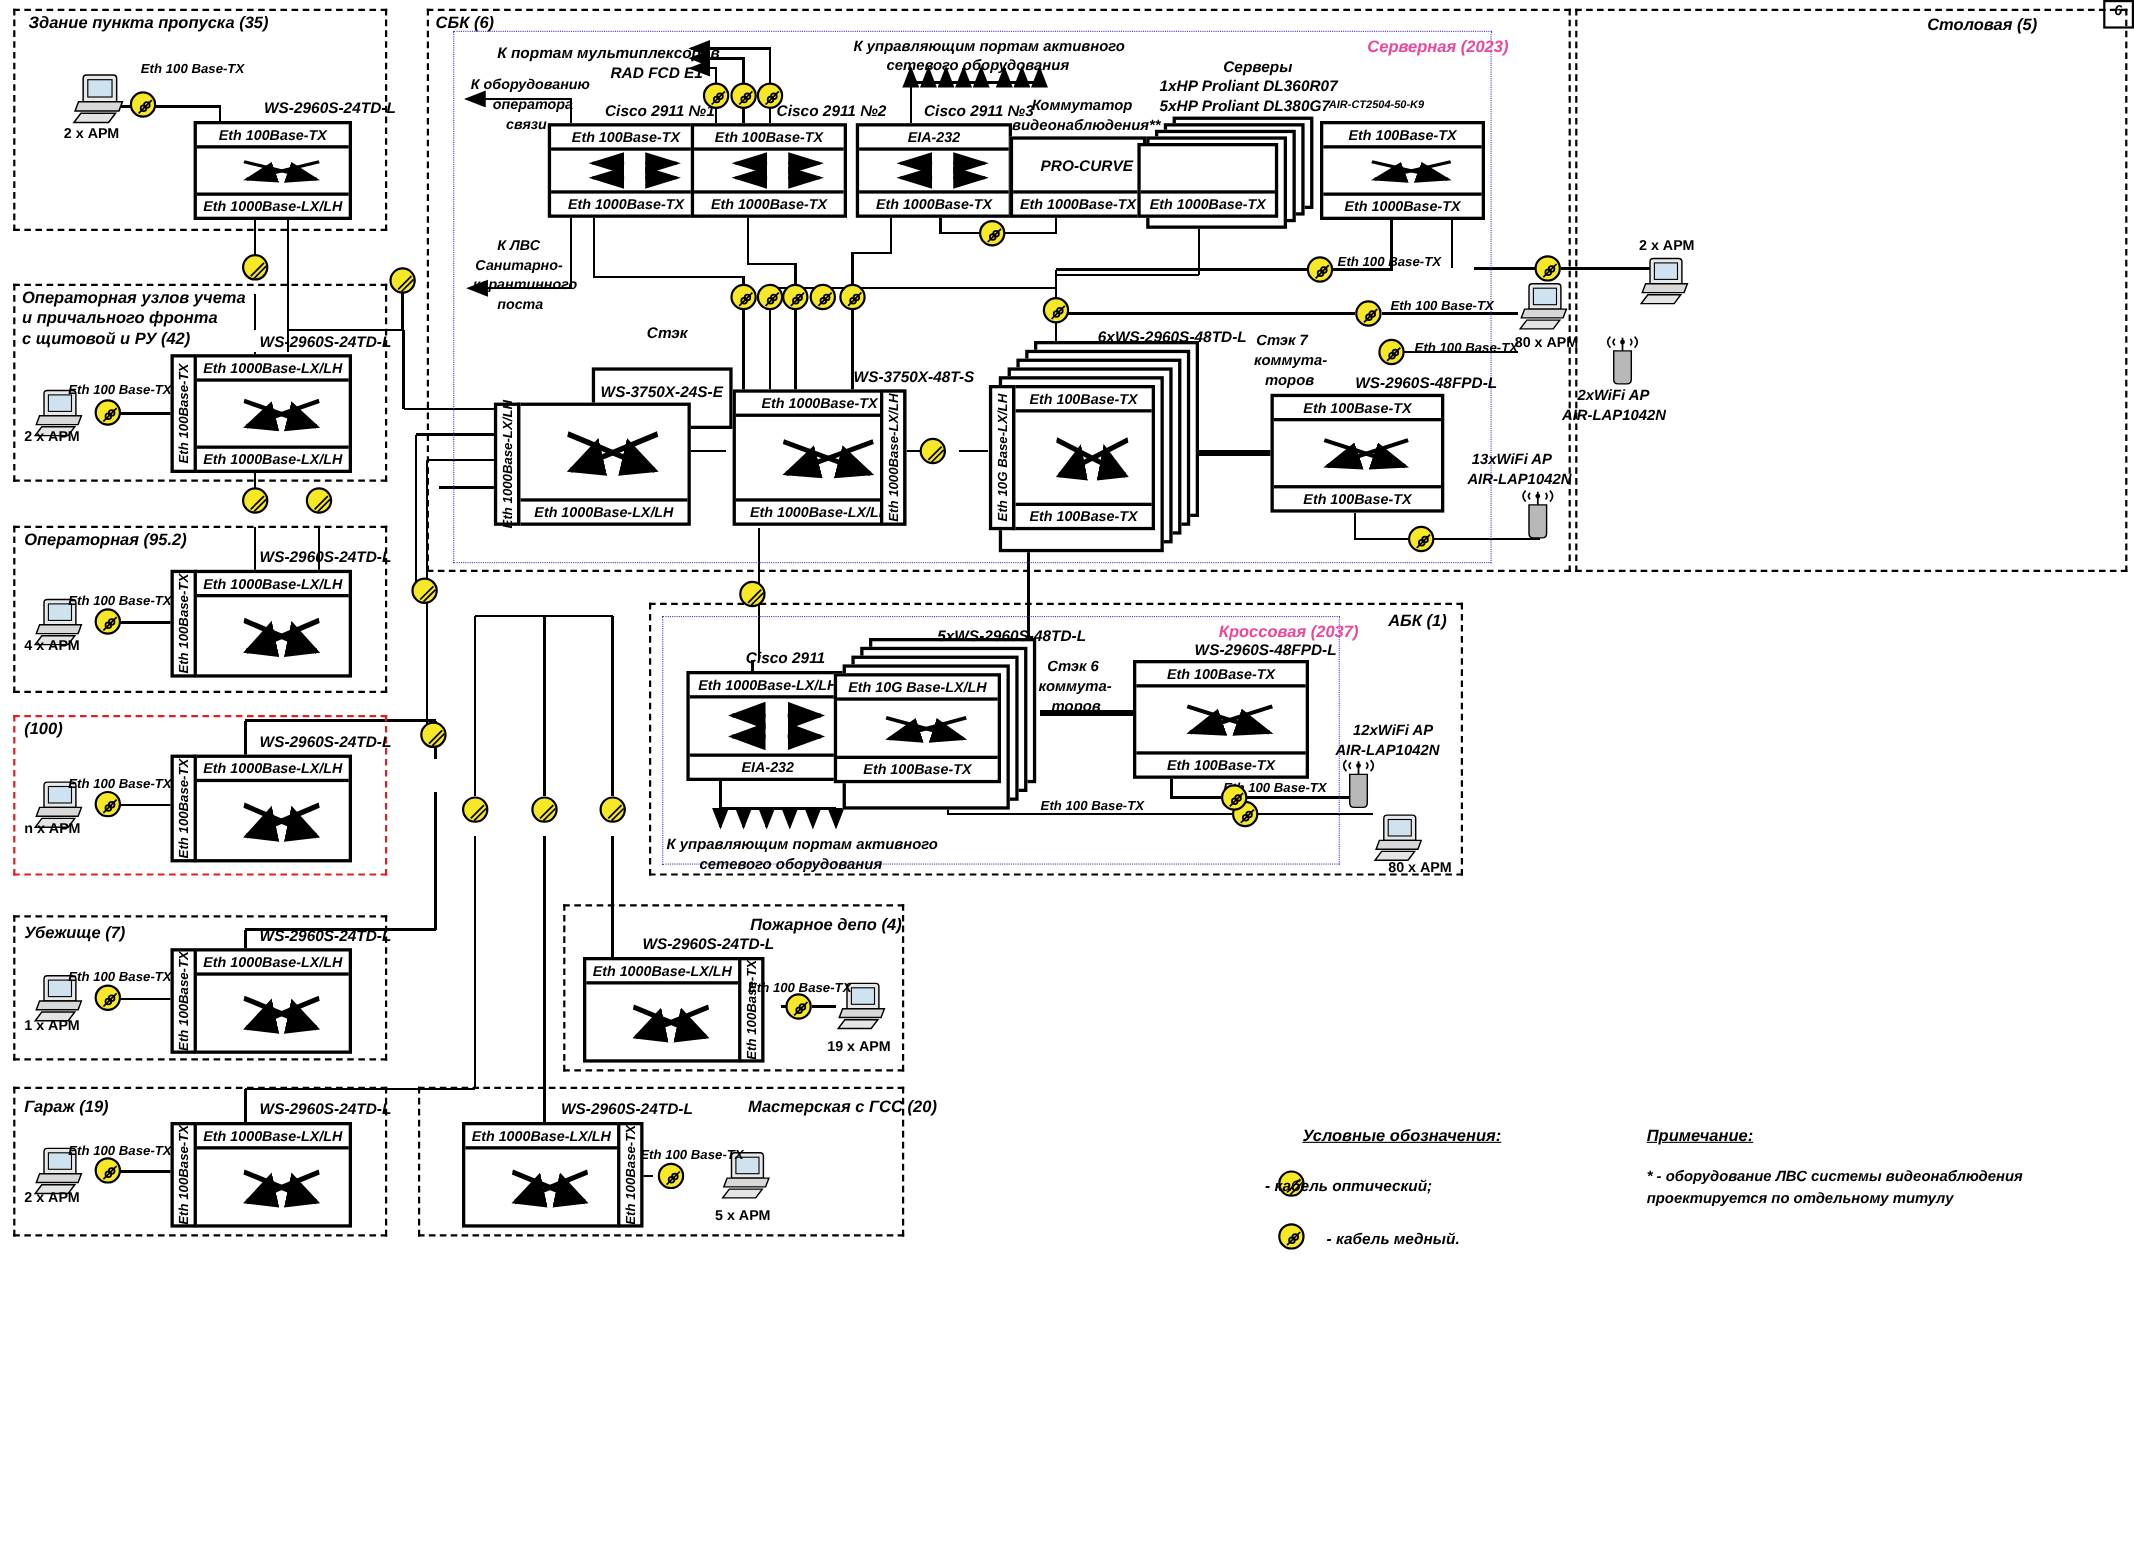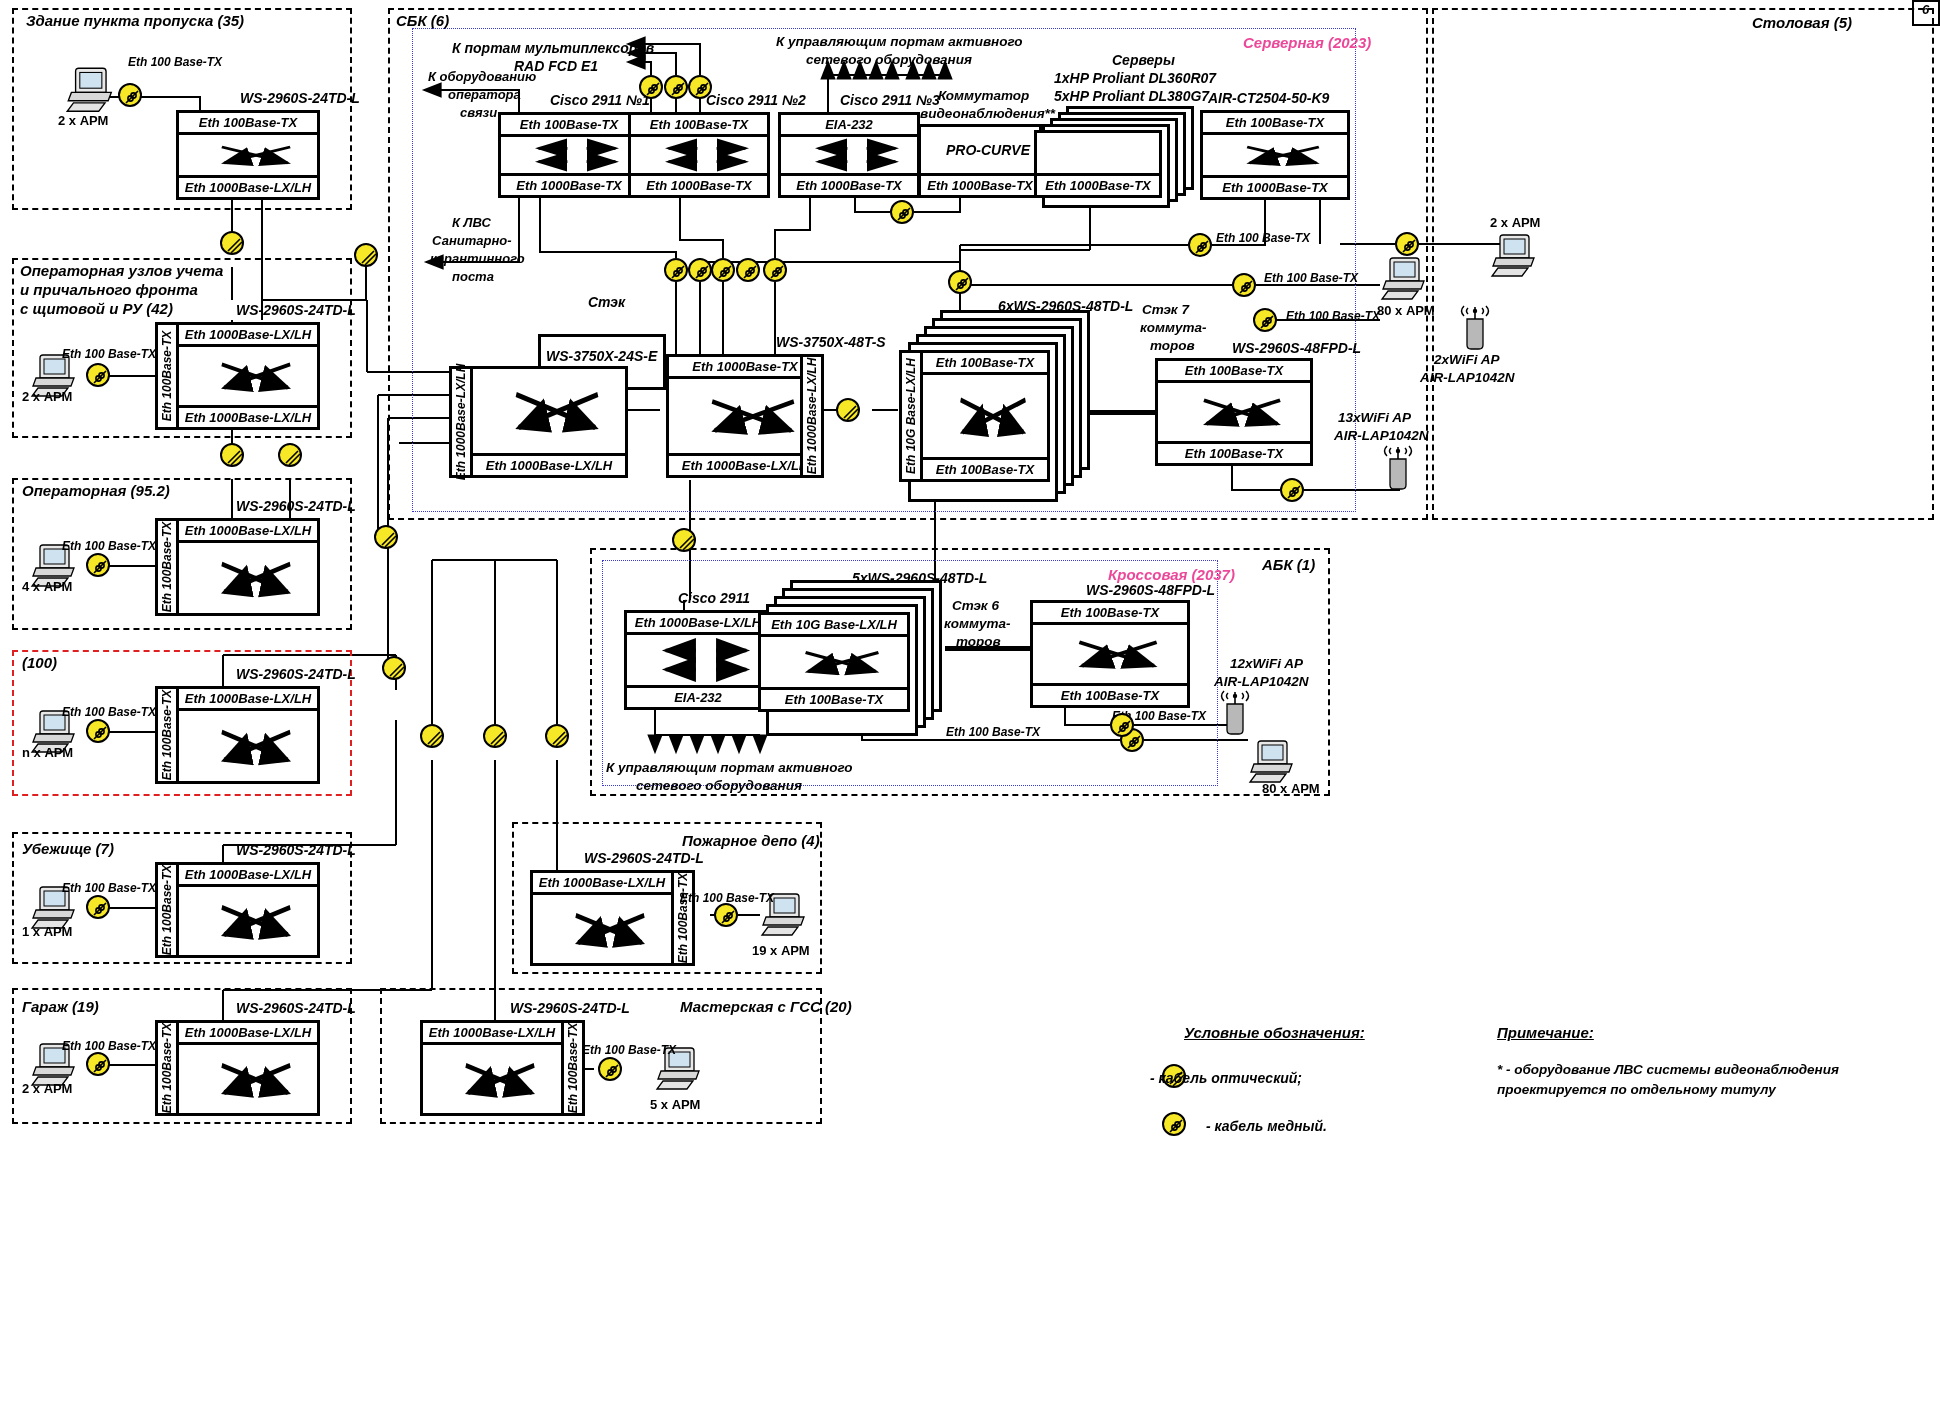--- a/index.html
+++ b/index.html
@@ -410,21 +410,21 @@
     </div>
   </div>
   <div class="sideport" style="left:561px;top:1020px;width:24px;height:96px;">
       <span>Eth 100Base-TX</span>
     </div>
   <div class="lbl" style="left:510px;top:1000px;font-size:14px;">WS-2960S-24TD-L</div>
   <div class="lbl" style="left:582px;top:1044px;font-size:12px;">Eth 100 Base-TX</div>
   <div class="lbl" style="left:650px;top:1098px;font-size:13px;font-style:normal;">5 x АРМ</div>
 
   <div class="lbl" style="left:452px;top:40px;font-size:14px;">К портам мультиплексоров</div>
-  <div class="lbl" style="left:514px;top:58px;font-size:14px;">RAD FCD E1</div>
+  <div class="lbl" style="left:555px;top:58px;font-size:14px;">RAD FCD E1</div>
   <div class="lbl" style="left:428px;top:70px;font-size:13px;">К оборудованию</div>
   <div class="lbl" style="left:448px;top:88px;font-size:13px;">оператора</div>
   <div class="lbl" style="left:460px;top:106px;font-size:13px;">связи</div>
   <div class="lbl" style="left:452px;top:216px;font-size:13px;">К ЛВС</div>
   <div class="lbl" style="left:432px;top:234px;font-size:13px;">Санитарно-</div>
   <div class="lbl" style="left:430px;top:252px;font-size:13px;">карантинного</div>
   <div class="lbl" style="left:452px;top:270px;font-size:13px;">поста</div>
   <div class="lbl" style="left:776px;top:34px;font-size:13.5px;">К управляющим портам активного</div>
   <div class="lbl" style="left:806px;top:52px;font-size:13.5px;">сетевого оборудования</div>
 
@@ -502,21 +502,21 @@
     <div class="body">
       <svg class="xg" viewBox="0 0 100 40" preserveAspectRatio="none">
         <g stroke="#000" stroke-width="2.8" fill="none" marker-end="url(#arr)">
           <line x1="22" y1="12" x2="76" y2="28"></line>
             <line x1="78" y1="12" x2="24" y2="28"></line>
         </g>
       </svg>
     </div>
     <div class="port bot">Eth 1000Base-TX</div>
   </div>
-  <div class="lbl" style="left:1208px;top:90px;font-size:14px;font-style:italic;">AIR-CT2504-50-K9</div>
+  <div class="lbl" style="left:1208px;top:90px;font-size:10px;font-style:italic;">AIR-CT2504-50-K9</div>
 
   <div class="framebox" style="left:538px;top:334px;width:128px;height:56px;border-width:3px;"></div>
   <div class="lbl" style="left:546px;top:348px;font-size:14px;">WS-3750X-24S-E</div>
   <div class="lbl" style="left:588px;top:294px;font-size:14px;">Стэк</div>
   <div class="dev" style="left:470px;top:366px;width:158px;height:112px;">
     <div class="body">
       <svg class="xg" viewBox="0 0 100 46" preserveAspectRatio="none">
         <g stroke="#000" stroke-width="2.8" fill="none" marker-end="url(#arr)">
           <line x1="20" y1="14" x2="78" y2="32"></line>
             <line x1="80" y1="14" x2="22" y2="32"></line>

